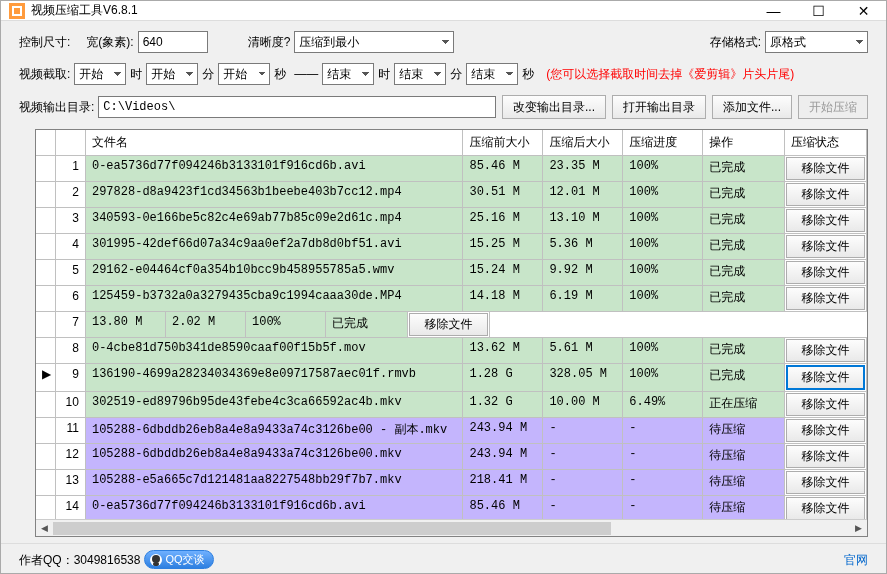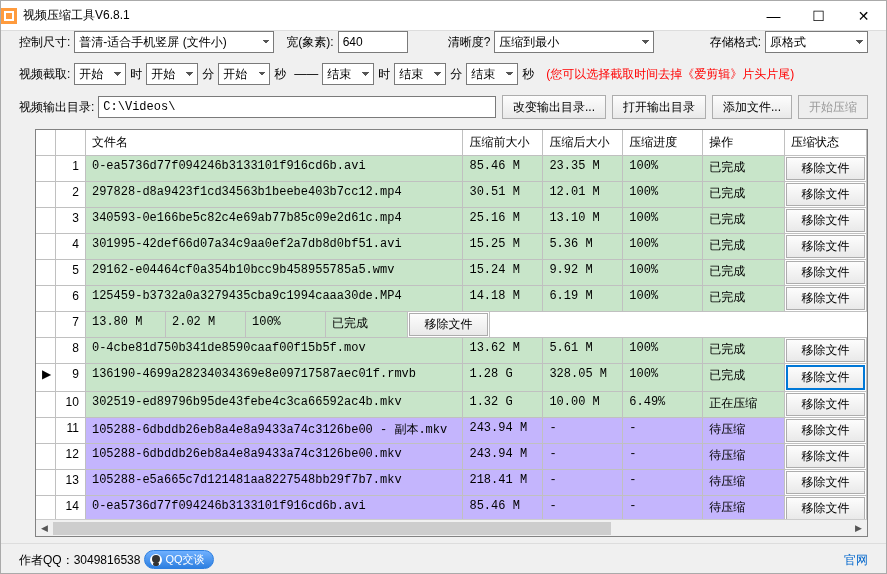--- a/index.html
+++ b/index.html
@@ -1,23 +1,23 @@
 <!DOCTYPE html>
 <html><head>
 <meta charset="utf-8">
 <style>
 * { box-sizing: border-box; margin: 0; padding: 0; }
 body { font-family: "Microsoft YaHei", SimSun, Arial, sans-serif; font-size: 12px; background: #f0f0f0; overflow: hidden; }
 .window { width: 887px; height: 574px; background: #f0f0f0; display: flex; flex-direction: column; border: 1px solid #aaa; }
-.titlebar { height: 30px; background: #fff; display: flex; align-items: center; border-bottom: 1px solid #ddd; }
+.titlebar { height: 20px; background: #fff; display: flex; align-items: center; padding-left: 8px; border-bottom: 1px solid #ddd; }
 .titlebar-icon { width: 16px; height: 16px; margin-right: 6px; }
 .titlebar-text { flex: 1; font-size: 12px; }
 .titlebar-btns { display: flex; }
 .titlebar-btn { width: 45px; height: 29px; display: flex; align-items: center; justify-content: center; font-size: 14px; }
-.content { padding: 0 18px 6px 18px; display: flex; flex-direction: column; flex: 1; min-height: 0; }
+.content { padding: 10px 18px 6px 18px; display: flex; flex-direction: column; flex: 1; min-height: 0; }
 .row { display: flex; align-items: center; margin-bottom: 10px; flex-wrap: nowrap; }
 .label { margin-right: 4px; white-space: nowrap; }
 .select, .input { border: 1px solid #7a7a7a; background: #fff; font-size: 12px; padding: 2px 4px; height: 22px; font-family: inherit; }
 .select { appearance: none; padding-right: 18px; background-image: linear-gradient(45deg, transparent 50%, #555 50%), linear-gradient(135deg, #555 50%, transparent 50%); background-position: right 7px center, right 3px center; background-size: 4px 4px, 4px 4px; background-repeat: no-repeat; }
 .btn { border: 1px solid #adadad; background: linear-gradient(#fdfdfd, #e9e9e9); font-size: 12px; padding: 3px 10px; height: 24px; cursor: pointer; font-family: inherit; }
 .btn.disabled { color: #999; background: #eee; }
 .tip { color: #ff0000; margin-left: 8px; white-space: nowrap; }
 .table-wrap { flex: 1; border: 1px solid #828282; background: #fff; display: flex; flex-direction: column; min-height: 0; margin-left: 16px; }
 .thead, .trow { display: flex; border-bottom: 1px solid #c0c0c0; }
 .thead { background: #fff; font-weight: normal; }
@@ -63,21 +63,20 @@
     <div class="titlebar-btns">
       <div class="titlebar-btn">—</div>
       <div class="titlebar-btn">☐</div>
       <div class="titlebar-btn close">✕</div>
     </div>
   </div>
 
   <div class="content">
     <div class="row">
       <span class="label">控制尺寸:</span>
-      <select class="select" style="width:200px"><option>普清-适合手机竖屏 (文件小)</option></select>
       <div class="gap"></div>
       <span class="label">宽(象素):</span>
       <input class="input" style="width: 70px;" value="640">
       <div style="width:40px"></div>
       <span class="label">清晰度?</span>
       <select class="select" style="width:160px"><option>压缩到最小</option></select>
       <div class="spacer"></div>
       <span class="label">存储格式:</span>
       <select class="select" style="width:103px"><option>原格式</option></select>
     </div>

